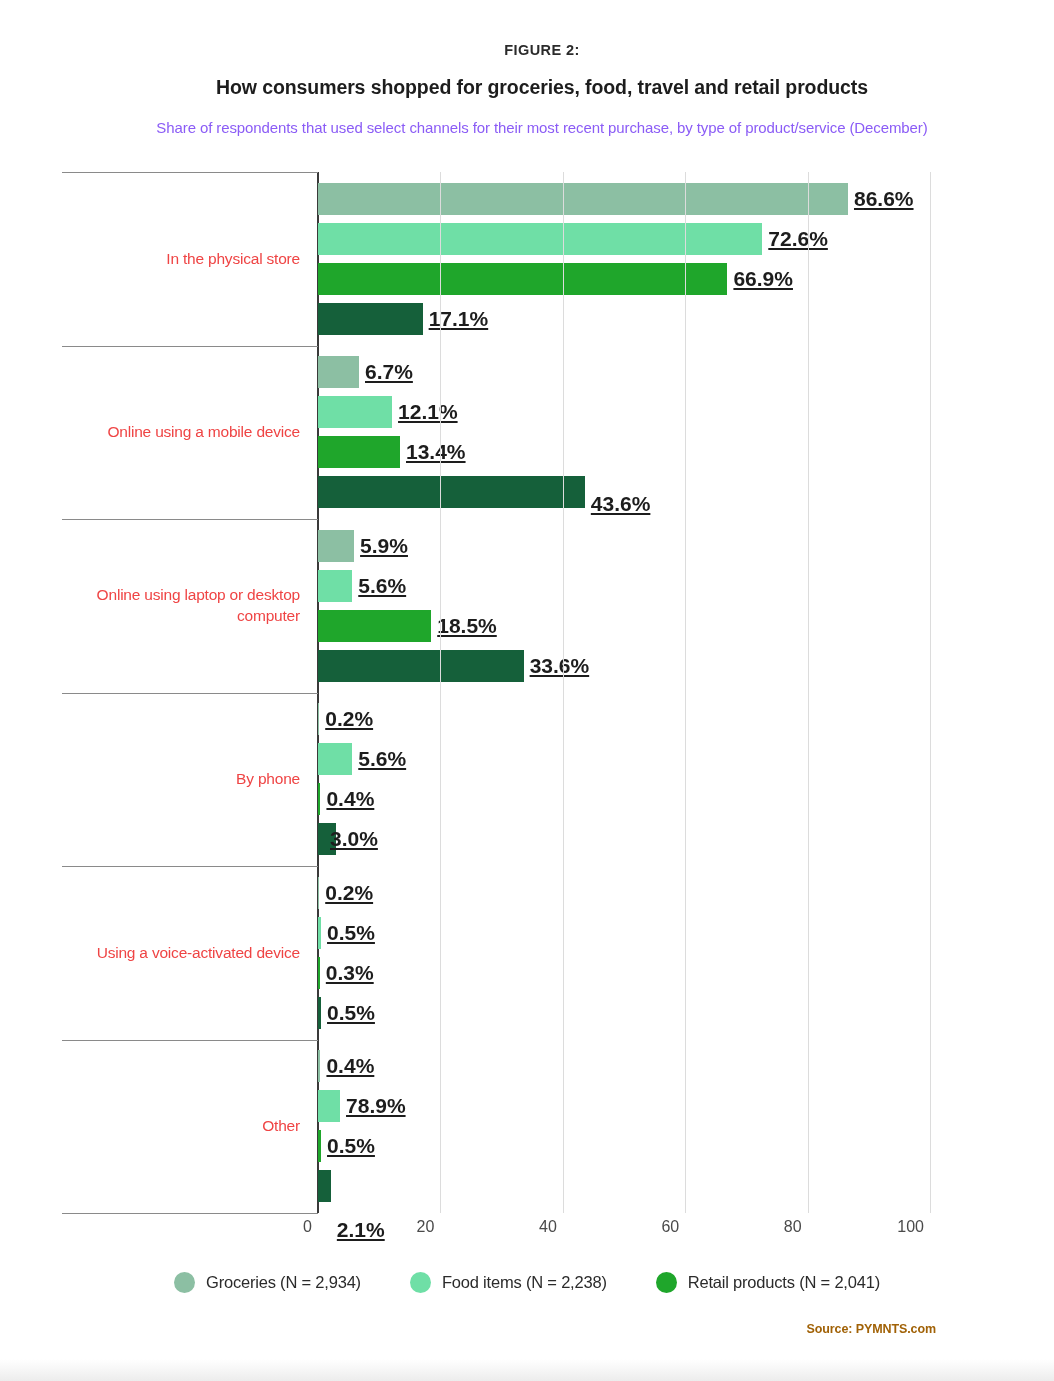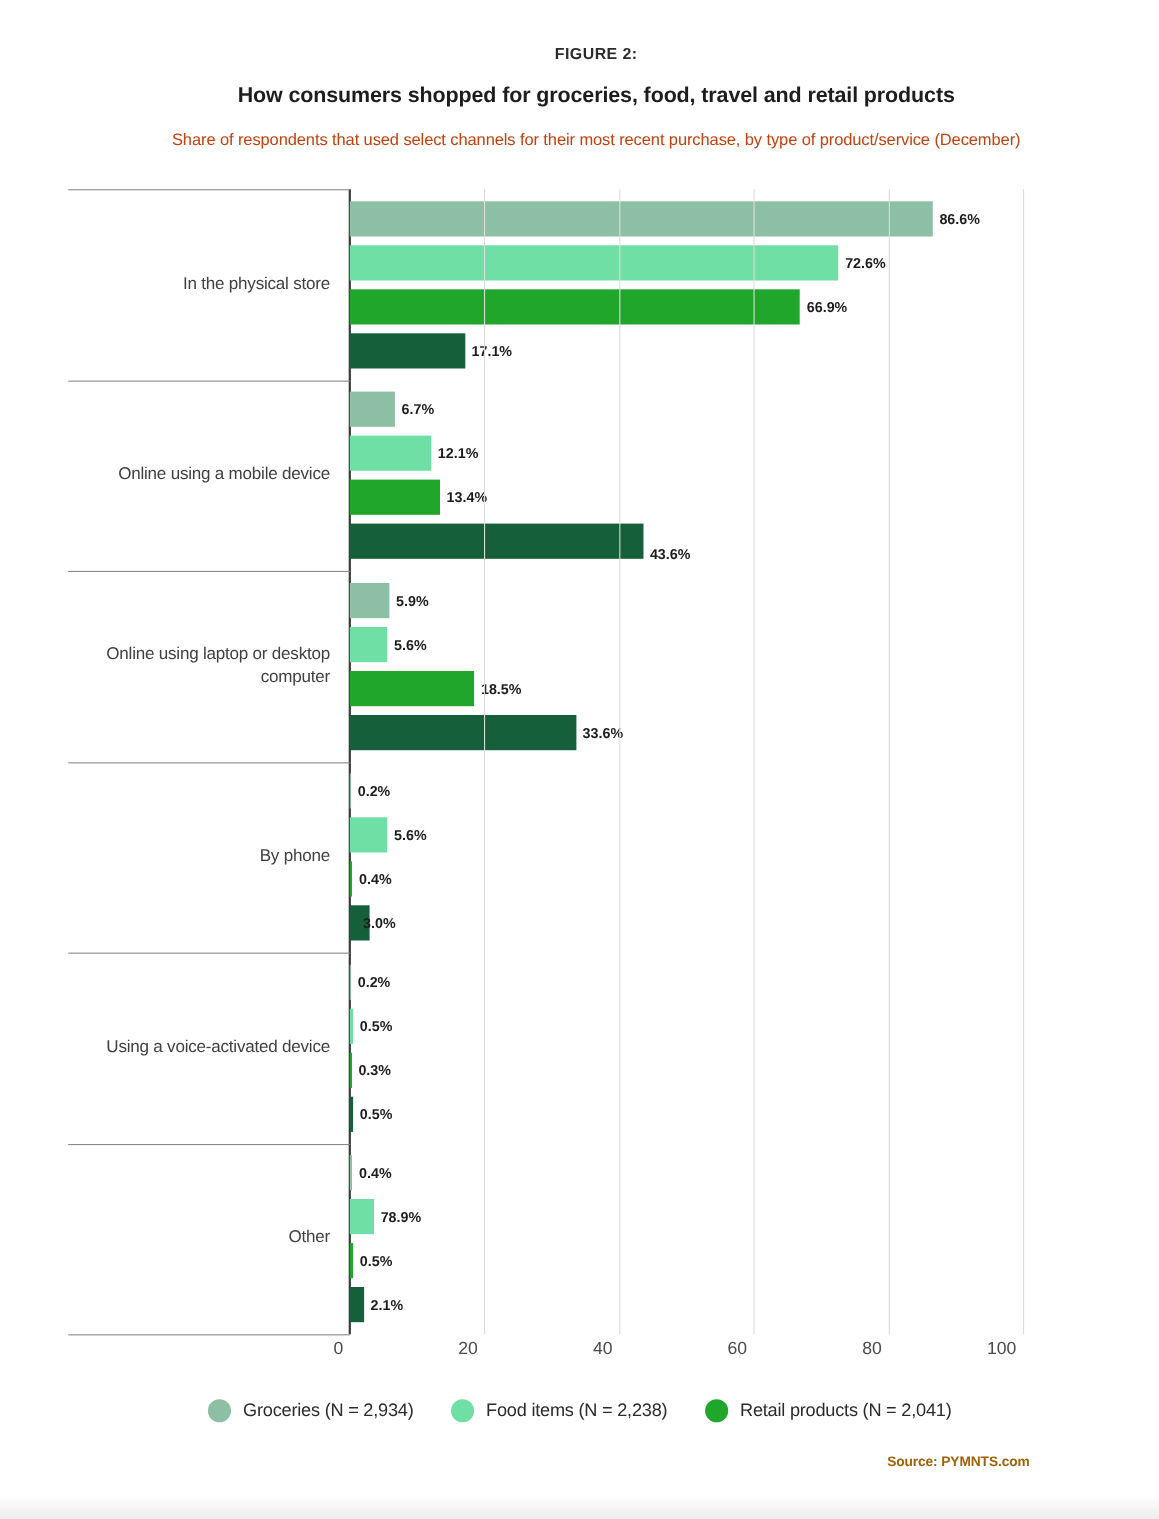--- a/index.html
+++ b/index.html
@@ -46,21 +46,21 @@
   .fig-title {
     font-size: 19.5px;
     font-weight: bold;
     color: #1d1d1d;
     margin: 0 0 20px 0;
     letter-spacing: -0.1px;
   }
   .fig-sub {
     font-size: 15px;
     font-weight: normal;
-    color: #c2410c;
+    color: #8b5cf6;
     margin: 0;
     letter-spacing: -0.1px;
   }
 
   
   #chart {
     position: absolute;
     left: 0;
     top: 0;
     width: 1054px;
@@ -105,32 +105,33 @@
   .bar {
     position: absolute;
     left: 0;
     top: 0;
     height: 32px;
   }
   .bar-val {
     position: absolute;
     top: 50%;
     transform: translateY(-50%);
-    font-size: 13px;
+    font-size: 21px;
     font-weight: bold;
     color: #1d1d1d;
     white-space: nowrap;
+    text-decoration: underline;
   }
   .cat-label {
     position: absolute;
     left: -268px;
     width: 250px;
     text-align: right;
     font-size: 15.5px;
-    color: #404040;
+    color: #ef4444;
     line-height: 1.35;
     letter-spacing: -0.2px;
   }
 
   .tick {
     position: absolute;
     top: 1218px;
     font-size: 16px;
     color: #4a4a4a;
     text-align: right;
@@ -140,21 +141,21 @@
   
   .legend {
     position: absolute;
     left: 0;
     width: 1054px;
   }
   .legend-row {
     display: flex;
     justify-content: center;
     align-items: center;
-    gap: 34px;
+    gap: 49px;
   }
   .legend-item {
     display: flex;
     align-items: center;
     gap: 11px;
   }
   .swatch {
     width: 21px;
     height: 21px;
     border-radius: 50%;
@@ -294,21 +295,21 @@
           <div class="bar-row" style="top: 50.75px; width: 612px;">
             <div class="bar" style="width: 22.032px; background: rgb(111, 223, 166);"></div>
             <div class="bar-val" style="left: 28.032px;">78.9%</div>
           </div>
           <div class="bar-row" style="top: 90.75px; width: 612px;">
             <div class="bar" style="width: 3.06px; background: rgb(31, 166, 43);"></div>
             <div class="bar-val" style="left: 9.06px;">0.5%</div>
           </div>
           <div class="bar-row" style="top: 130.75px; width: 612px;">
             <div class="bar" style="width: 12.852px; background: rgb(21, 96, 58);"></div>
-            <div class="bar-val" style="left: 18.852px;">2.1%</div>
+            <div class="bar-val" style="left: 18.852px; margin-top: 44px;">2.1%</div>
           </div>
         </div>
       </div>
     <div id="gridlayer">
         <div class="gridline" style="left: 440.4px; top: 172px;"></div>
         <div class="gridline" style="left: 562.8px; top: 172px;"></div>
         <div class="gridline" style="left: 685.2px; top: 172px;"></div>
         <div class="gridline" style="left: 807.6px; top: 172px;"></div>
         <div class="gridline" style="left: 930px; top: 172px;"></div>
       </div>

